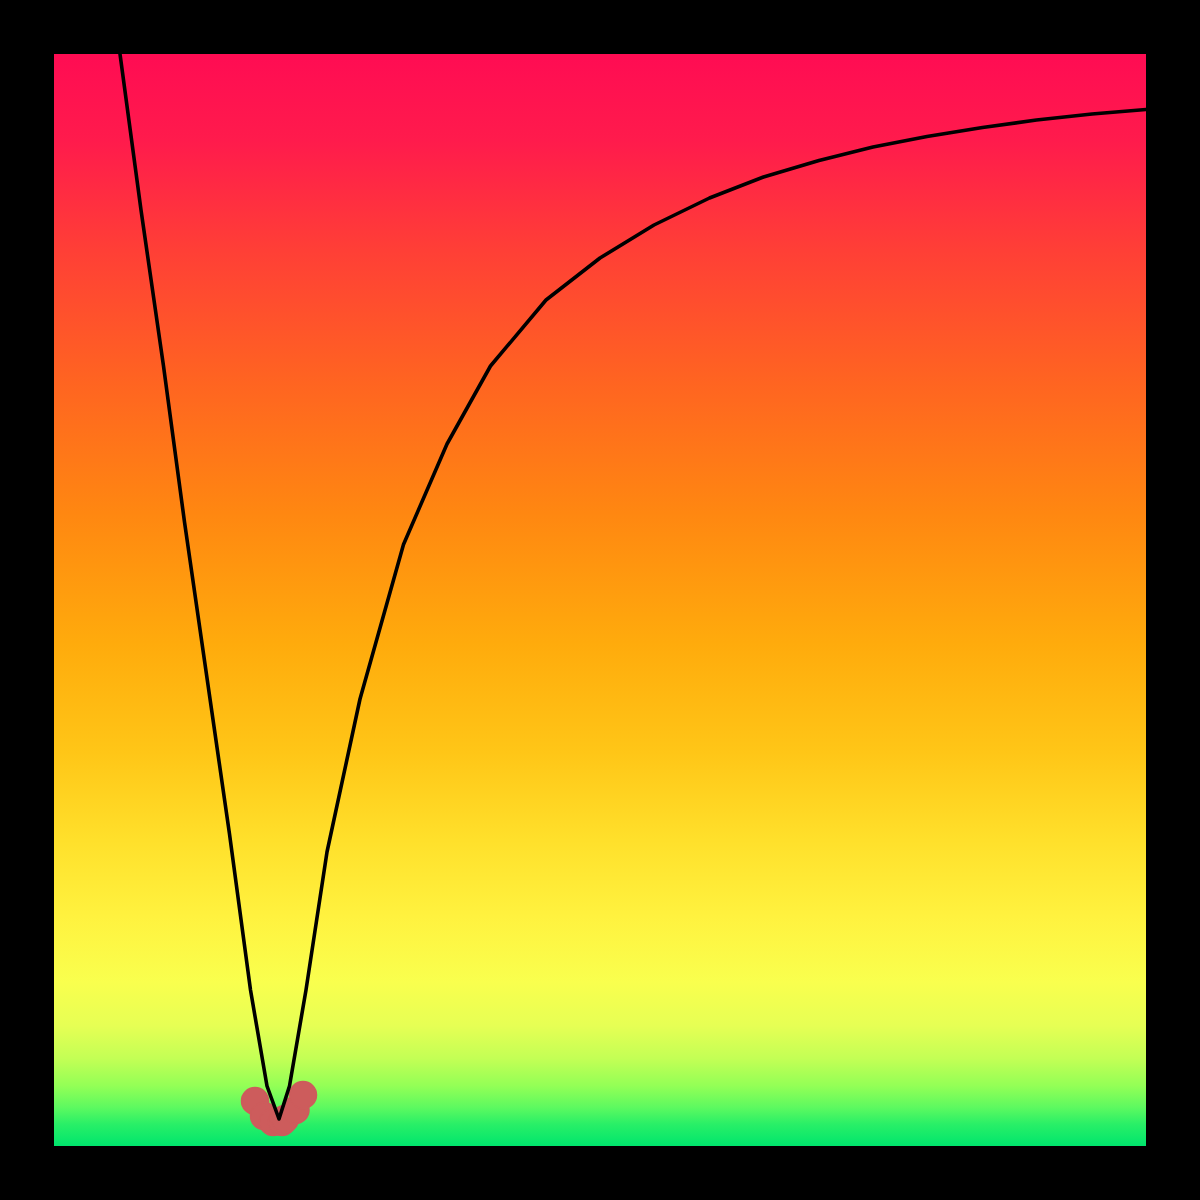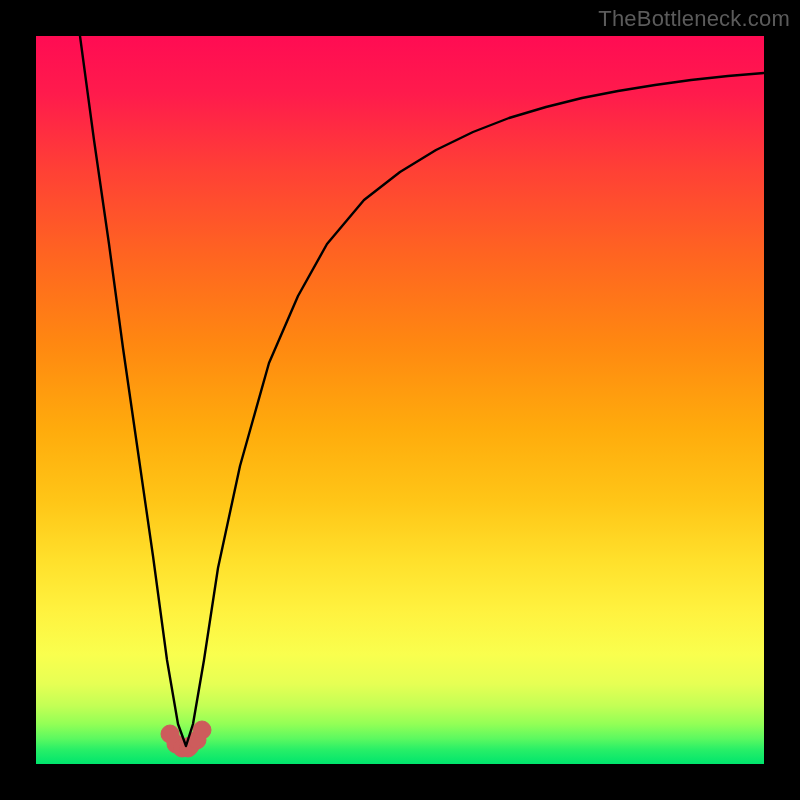--- a/index.html
+++ b/index.html
@@ -97,14 +97,13 @@
                L 510 71
                L 546 62
                L 582 55
                L 619 49
                L 655 44
                L 692 40
                L 728 37"></path>
     </svg>
   </div>
 
-  <div class="watermark">TheBottleneck.com</div>
 </div>
 
 </body></html>

